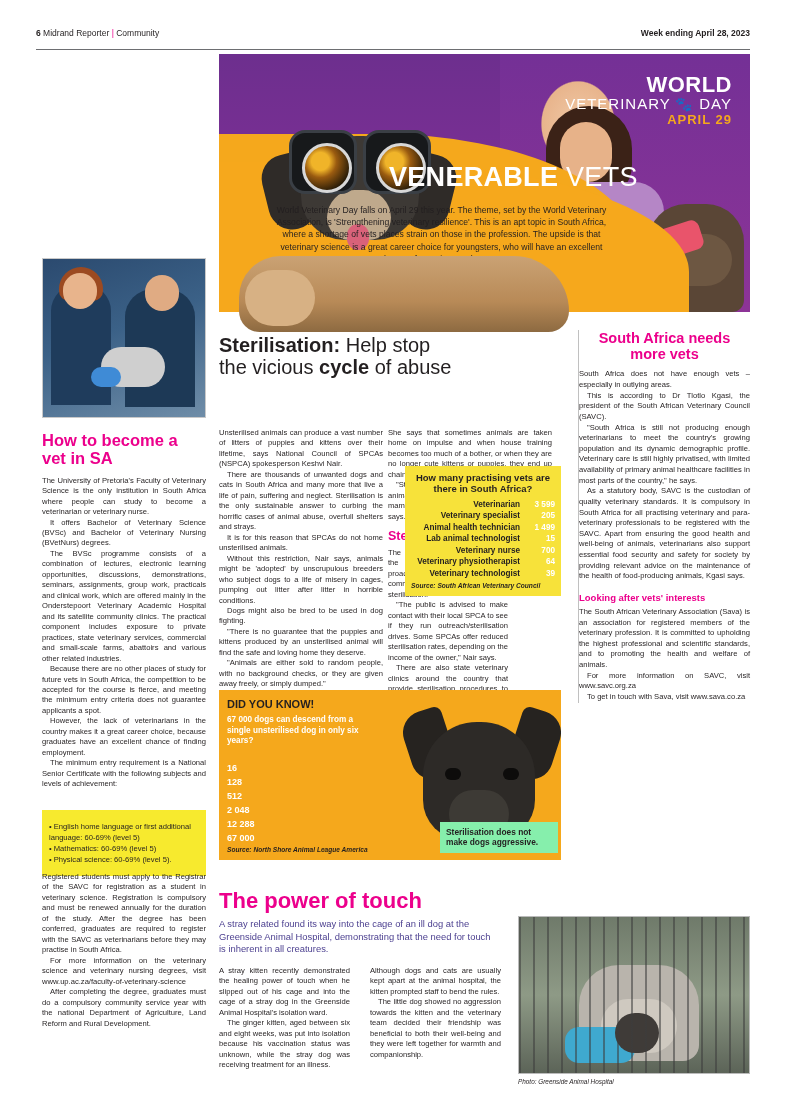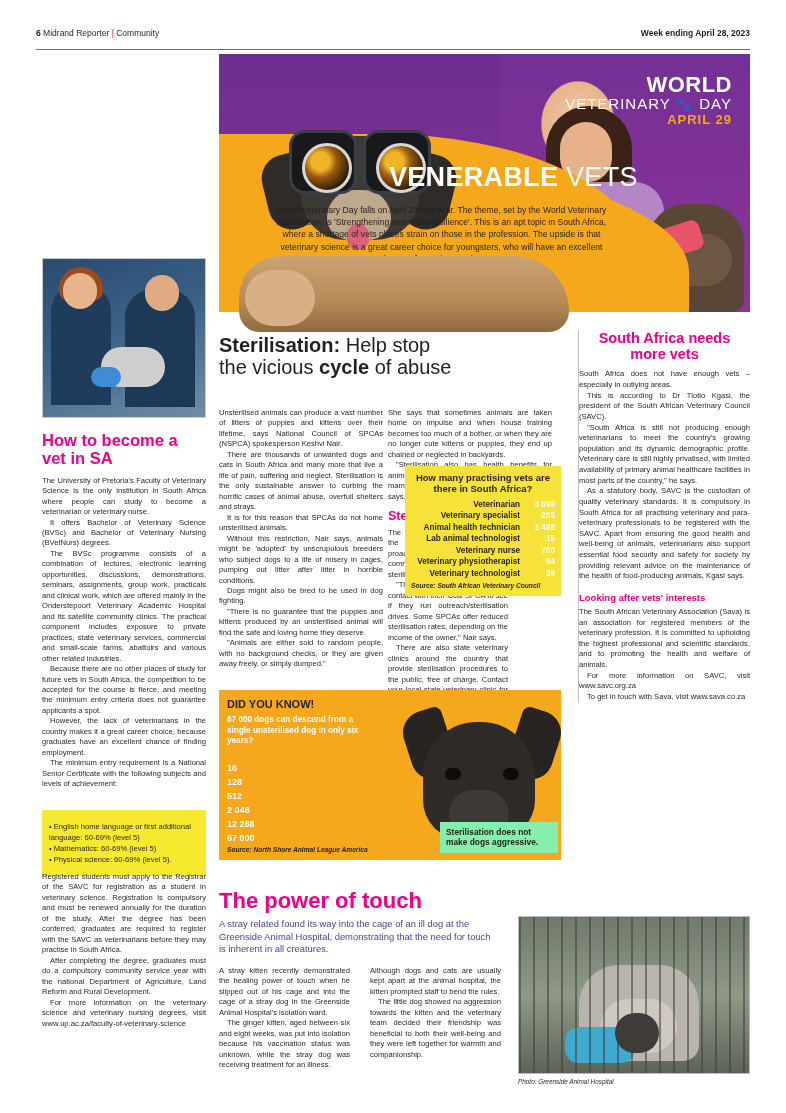--- a/index.html
+++ b/index.html
@@ -193,21 +193,21 @@
     position:absolute; left:42px; top:872px; width:164px;
   }
 
   
   .mid-head {
     position:absolute; left:219px; top:334px; width:342px;
     font-size:20px; line-height:1.12; font-weight:bold; color:#231f20;
   }
   .mid-head .thin { font-weight:normal; }
   .mid-cols {
-    position:absolute; left:219px; top:408px; width:342px;
+    position:absolute; left:219px; top:428px; width:342px;
     display:flex; gap:5px;
   }
   .mid-col { width:164px; }
   .mid-col .body-txt p { margin-bottom:0; }
 
   .sub-pink { color:#ec008c; font-weight:bold; font-size:12.5px; line-height:1.1; margin:8px 0 4px; }
 
   
   .dyk {
     position:absolute; left:219px; top:690px; width:342px; height:170px;
@@ -370,22 +370,22 @@
   </div>
 
   <div class="yellowbox">
     <div>• English home language or first additional language: 60-69% (level 5)</div>
     <div>• Mathematics: 60-69% (level 5)</div>
     <div>• Physical science: 60-69% (level 5).</div>
   </div>
 
   <div class="col-left-2 body-txt">
     <p class="first">Registered students must apply to the Registrar of the SAVC for registration as a student in veterinary science. Registration is compulsory and must be renewed annually for the duration of the study. After the degree has been conferred, graduates are required to register with the SAVC as veterinarians before they may practise in South Africa.</p>
+    <p>For more information on the veterinary science and veterinary nursing degrees, visit www.up.ac.za/faculty-of-veterinary-science</p>
     <p>After completing the degree, graduates must do a compulsory community service year with the national Department of Agriculture, Land Reform and Rural Development.</p>
-    <p>For more information on the veterinary science and veterinary nursing degrees, visit www.up.ac.za/faculty-of-veterinary-science</p>
   </div>
 
   <div class="mid-head">
     <span>Sterilisation:</span><span class="thin"> Help stop</span><br>
     <span class="thin">the vicious</span><span> cycle</span><span class="thin"> of abuse</span>
   </div>
 
   <div class="mid-cols">
     <div class="mid-col">
       <div class="body-txt">

